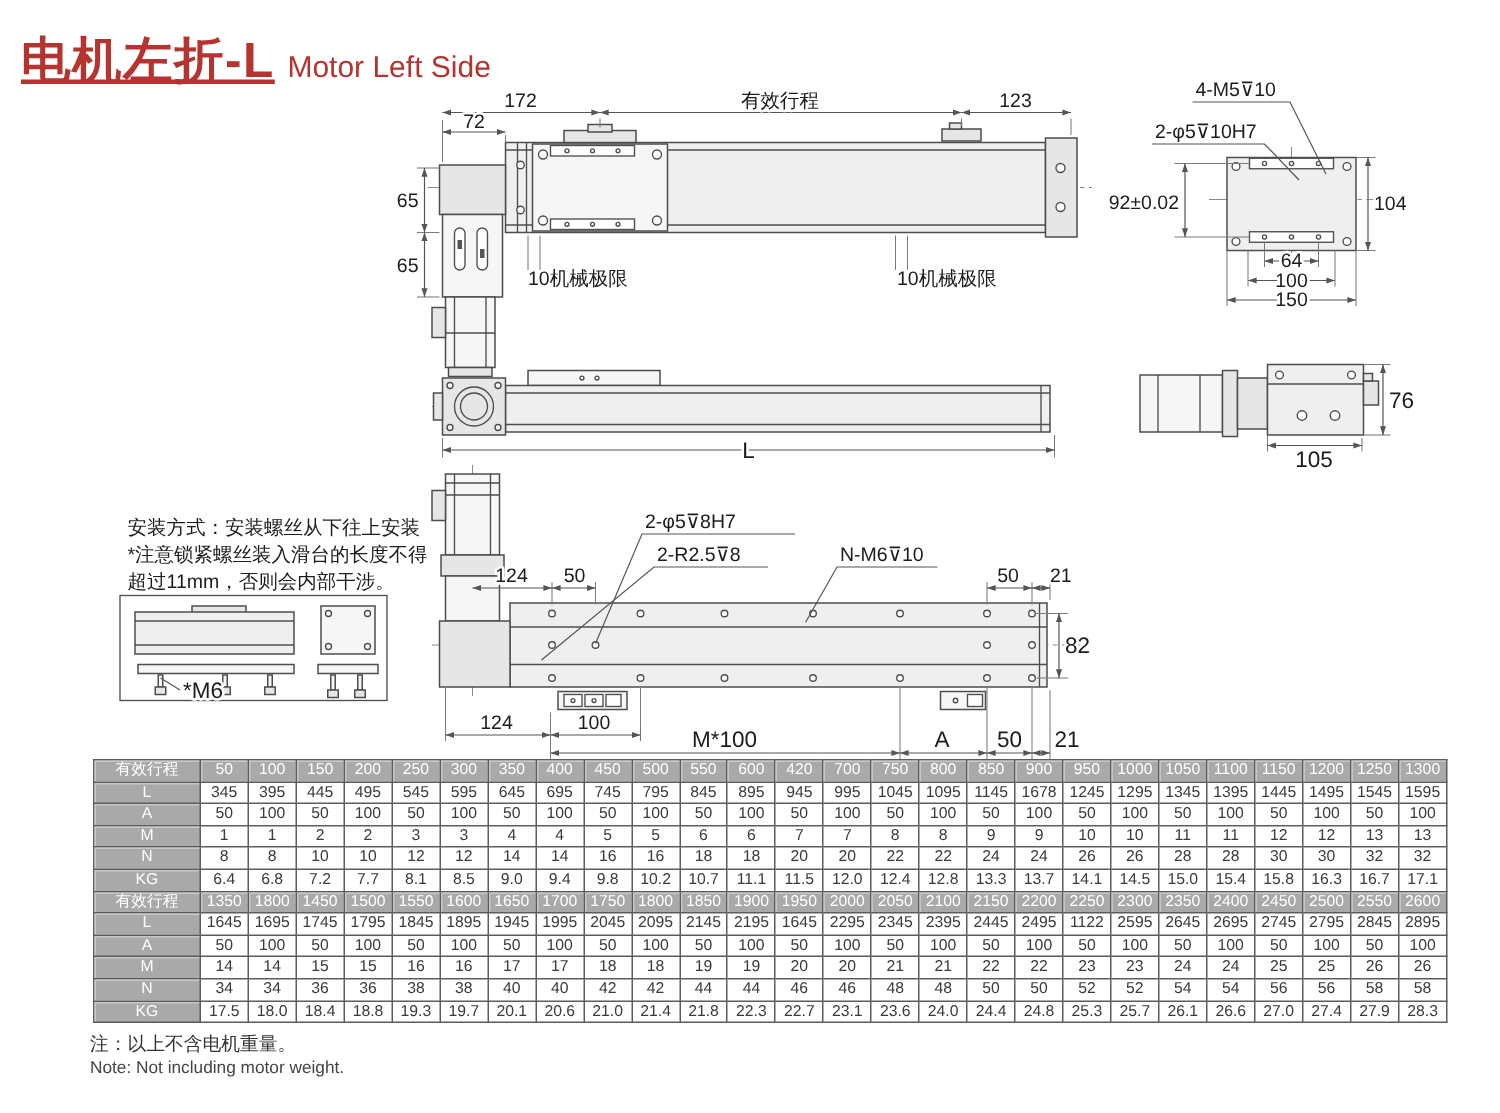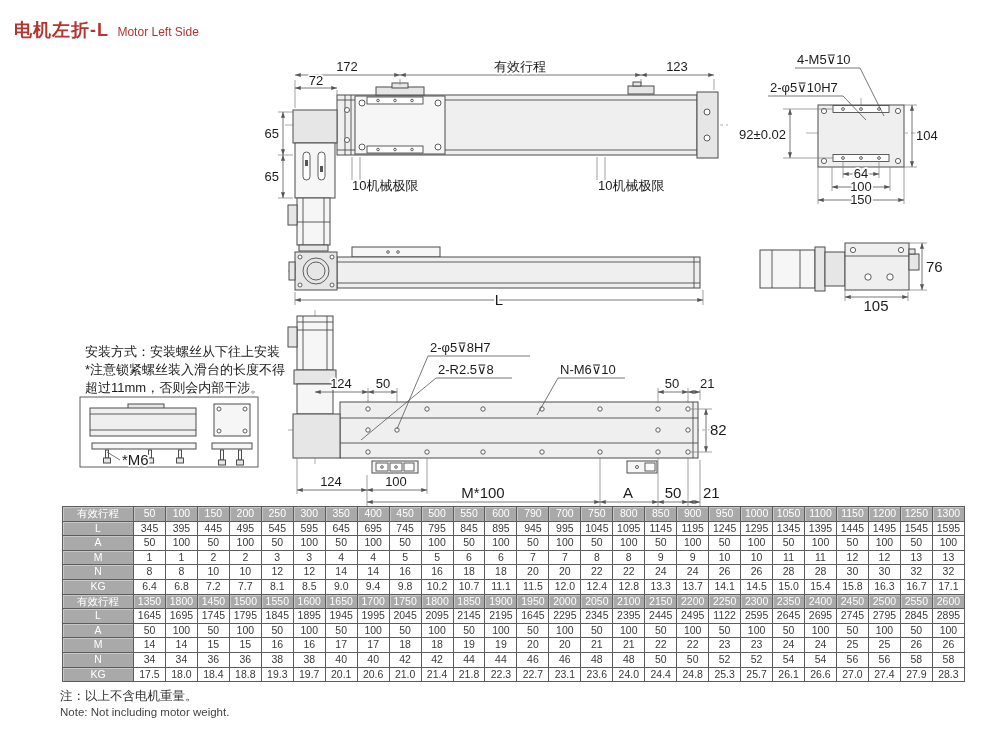--- a/index.html
+++ b/index.html
@@ -1,19 +1,19 @@
 <!DOCTYPE html>
 <html><head>
 <meta charset="utf-8">
 <style>
   html,body{margin:0;padding:0;background:#fff;}
   body{width:1000px;height:742px;position:relative;font-family:"Liberation Sans",sans-serif;overflow:hidden;}
   .title{position:absolute;left:14px;top:18px;white-space:nowrap;}
-  .title .zh{font-size:18px;font-weight:bold;color:#b5342f;letter-spacing:1px;}
-  .title .en{font-size:12px;color:#b5342f;margin-left:4px;}
+  .title .zh{font-size:33px;font-weight:bold;color:#b5342f;letter-spacing:1px;text-decoration:underline;}
+  .title .en{font-size:20px;color:#b5342f;margin-left:4px;}
   svg.draw{position:absolute;left:0;top:0;}
   
   .o{stroke:#4d4d4d;stroke-width:1;fill:#efefef;}
   .o2{stroke:#4d4d4d;stroke-width:1;fill:#f6f6f6;}
   .o3{stroke:#4d4d4d;stroke-width:1;fill:#e6e6e6;}
   .ln{stroke:#4d4d4d;stroke-width:0.9;fill:none;}
   .dim{stroke:#555;stroke-width:0.8;fill:none;marker-start:url(#arr);marker-end:url(#arr);}
   .dimp{stroke:#555;stroke-width:0.8;fill:none;}
   .ext{stroke:#7a7a7a;stroke-width:0.7;fill:none;}
   .cl{stroke:#8a8a8a;stroke-width:0.7;fill:none;stroke-dasharray:12 3 3 3;}
@@ -387,21 +387,21 @@
           <td class="hdr">150</td>
           <td class="hdr">200</td>
           <td class="hdr">250</td>
           <td class="hdr">300</td>
           <td class="hdr">350</td>
           <td class="hdr">400</td>
           <td class="hdr">450</td>
           <td class="hdr">500</td>
           <td class="hdr">550</td>
           <td class="hdr">600</td>
-          <td class="hdr">790</td>
+          <td class="hdr">420</td>
           <td class="hdr">700</td>
           <td class="hdr">750</td>
           <td class="hdr">800</td>
           <td class="hdr">850</td>
           <td class="hdr">900</td>
           <td class="hdr">950</td>
           <td class="hdr">1000</td>
           <td class="hdr">1050</td>
           <td class="hdr">1100</td>
           <td class="hdr">1150</td>
@@ -421,21 +421,21 @@
           <td>695</td>
           <td>745</td>
           <td>795</td>
           <td>845</td>
           <td>895</td>
           <td>945</td>
           <td>995</td>
           <td>1045</td>
           <td>1095</td>
           <td>1145</td>
-          <td>1195</td>
+          <td>1678</td>
           <td>1245</td>
           <td>1295</td>
           <td>1345</td>
           <td>1395</td>
           <td>1445</td>
           <td>1495</td>
           <td>1545</td>
           <td>1595</td>
         </tr>
         <tr>

